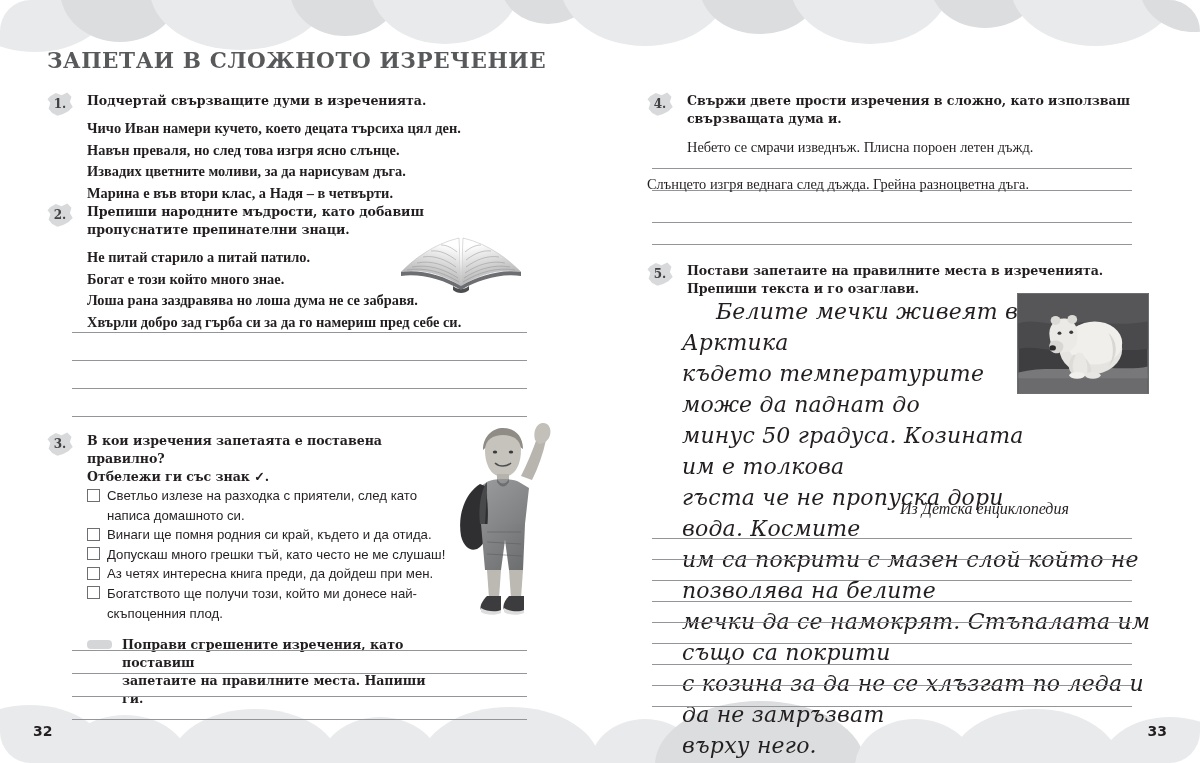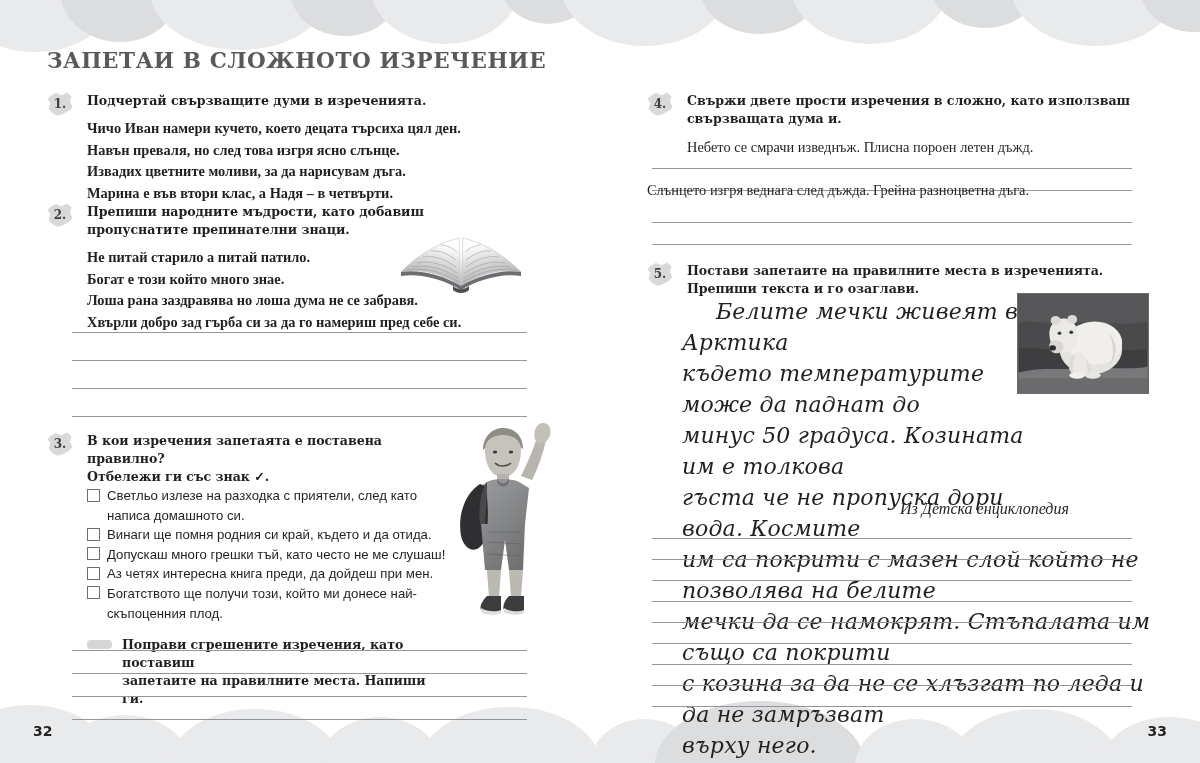--- a/index.html
+++ b/index.html
@@ -9,20 +9,21 @@
     background: #ffffff;
   }
   .page {
     position: relative;
     width: 1200px;
     height: 763px;
     background: #ffffff;
     overflow: hidden;
     font-family: "Liberation Serif", serif;
     color: #231f20;
+    border-radius: 31px;
   }
 
   
   .clouds {
     position: absolute;
     left: 0;
     width: 1200px;
     pointer-events: none;
   }
   .clouds.top { top: 0; height: 60px; }
@@ -423,21 +424,21 @@
         <div class="sentence" style="margin-top:9px;">Небето се смрачи изведнъж. Плисна пороен летен дъжд.</div>
       </div>
     </div>
 
     <div class="rules" style="left:52px; top:168px; width:480px;">
       <div class="rule"></div>
       <div style="height:21px"></div>
       <div class="rule"></div>
     </div>
 
-    <div class="sentence" style="position:absolute; left:47px; top:180px;">Слънцето изгря веднага след дъжда. Грейна разноцветна дъга.</div>
+    <div class="sentence" style="position:absolute; left:47px; top:174px;">Слънцето изгря веднага след дъжда. Грейна разноцветна дъга.</div>
 
     <div class="rules" style="left:52px; top:222px; width:480px;">
       <div class="rule"></div>
       <div style="height:21px"></div>
       <div class="rule"></div>
     </div>
 
     <div class="ex" style="left:47px; top:262px; width:540px;">
       <div class="ex-num">
         <div class="badge"></div>

